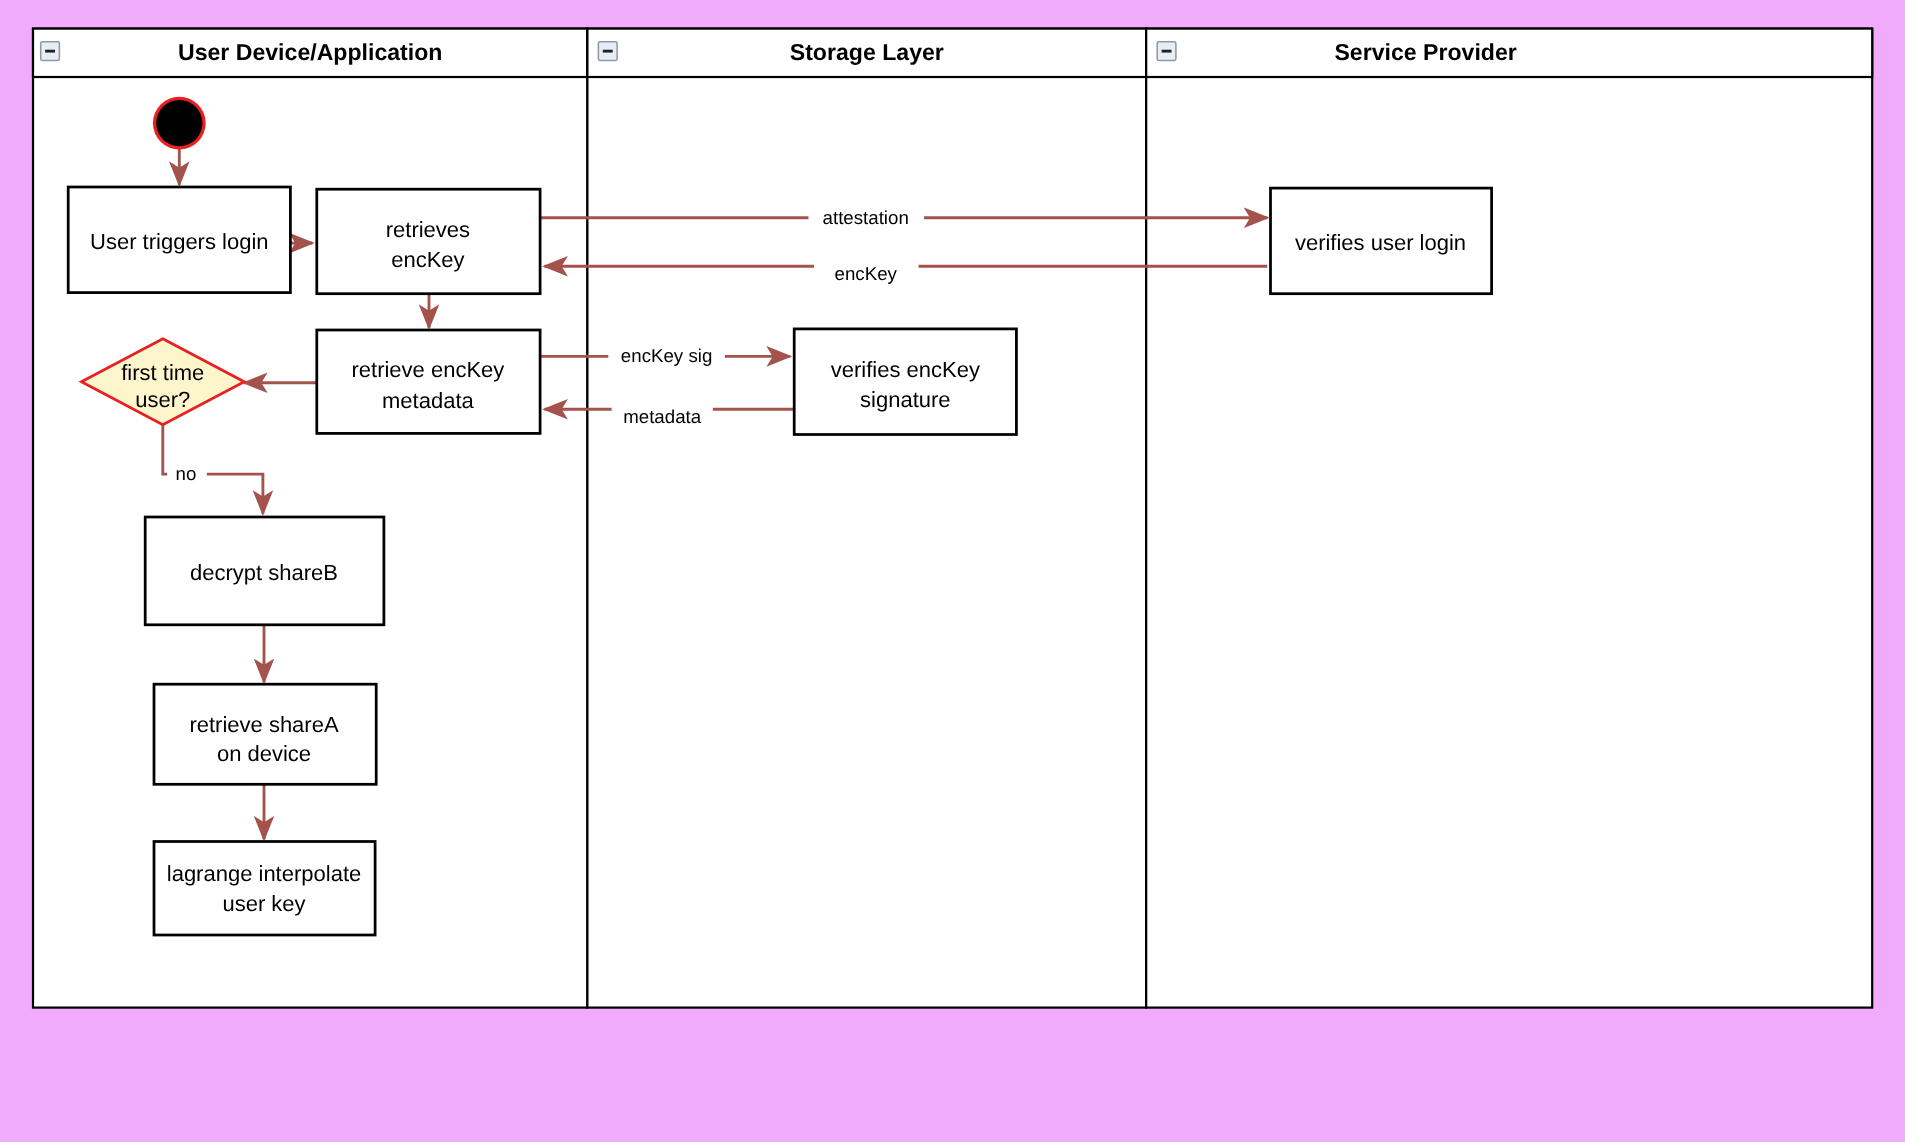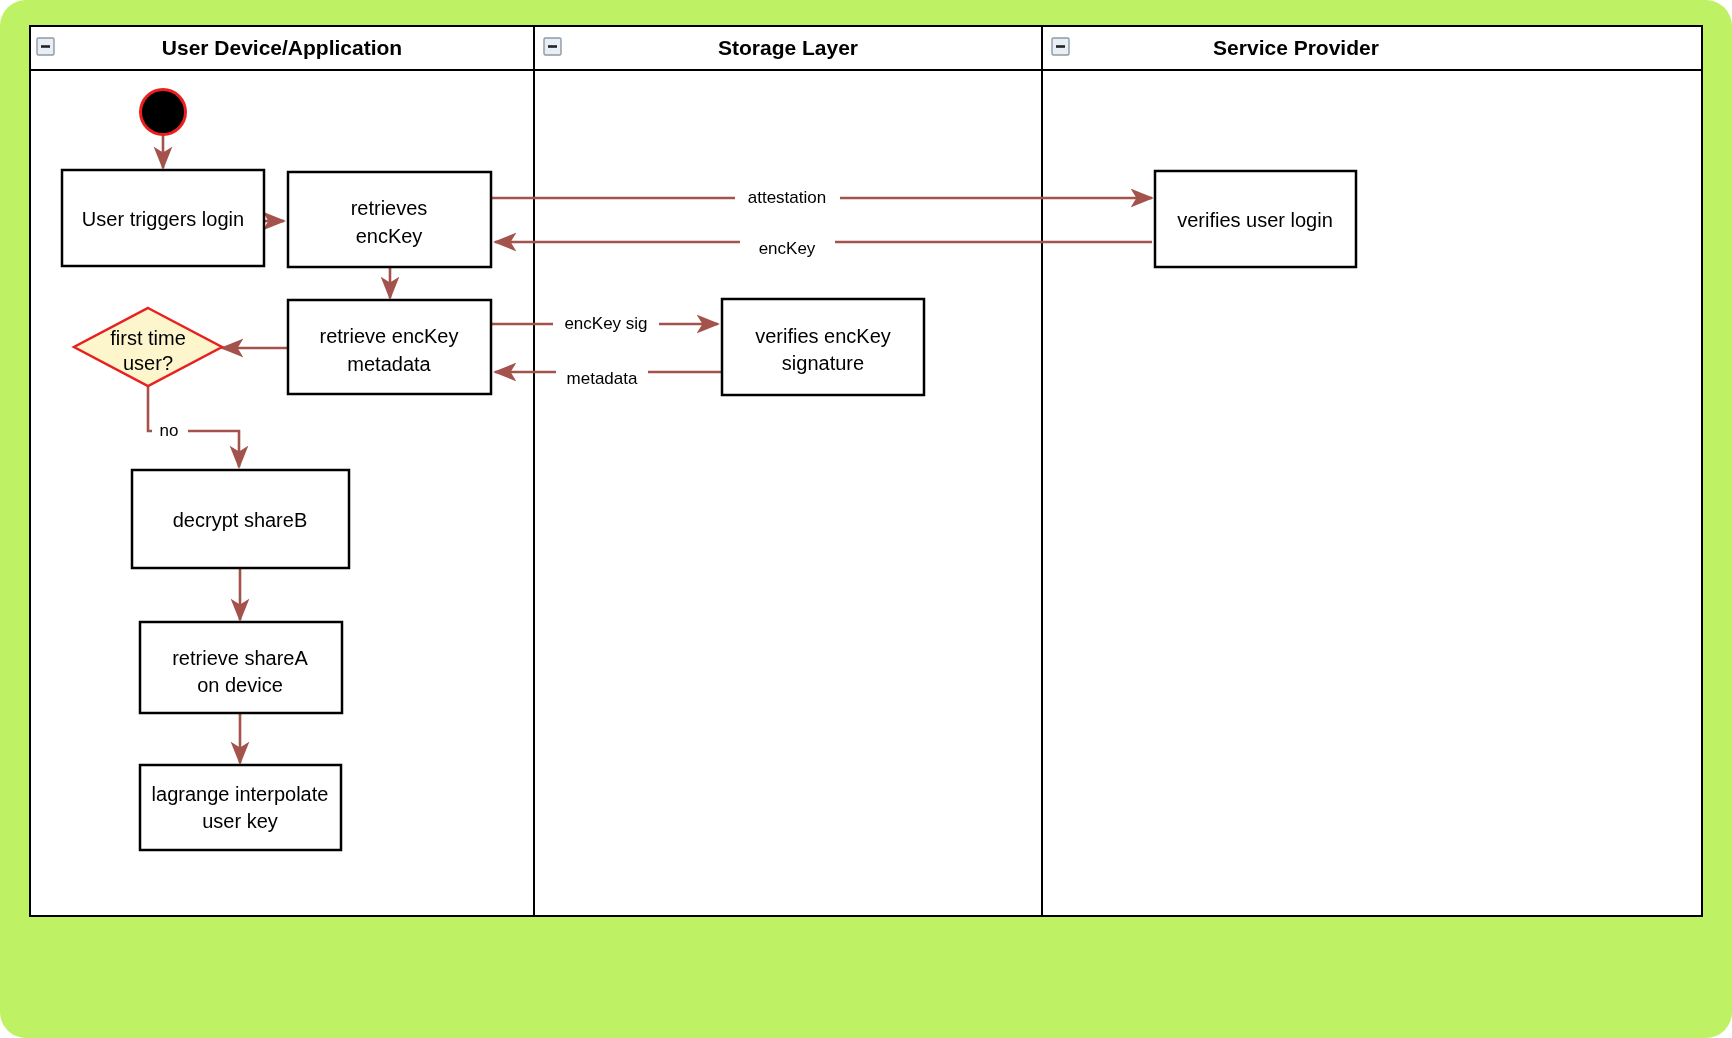--- a/index.html
+++ b/index.html
@@ -8,22 +8,21 @@
     background: #ffffff;
     width: 1732px;
     height: 1038px;
     overflow: hidden;
     font-family: "Liberation Sans", sans-serif;
   }
   #canvas {
     position: relative;
     width: 1732px;
     height: 1038px;
-    background: #bef264;
-    border-radius: 26px;
+    background: #f0abfc;
   }
   svg#diagram {
     position: absolute;
     left: 0;
     top: 0;
     width: 1732px;
     height: 1038px;
   }
   .lane-rect {
     fill: #ffffff;

